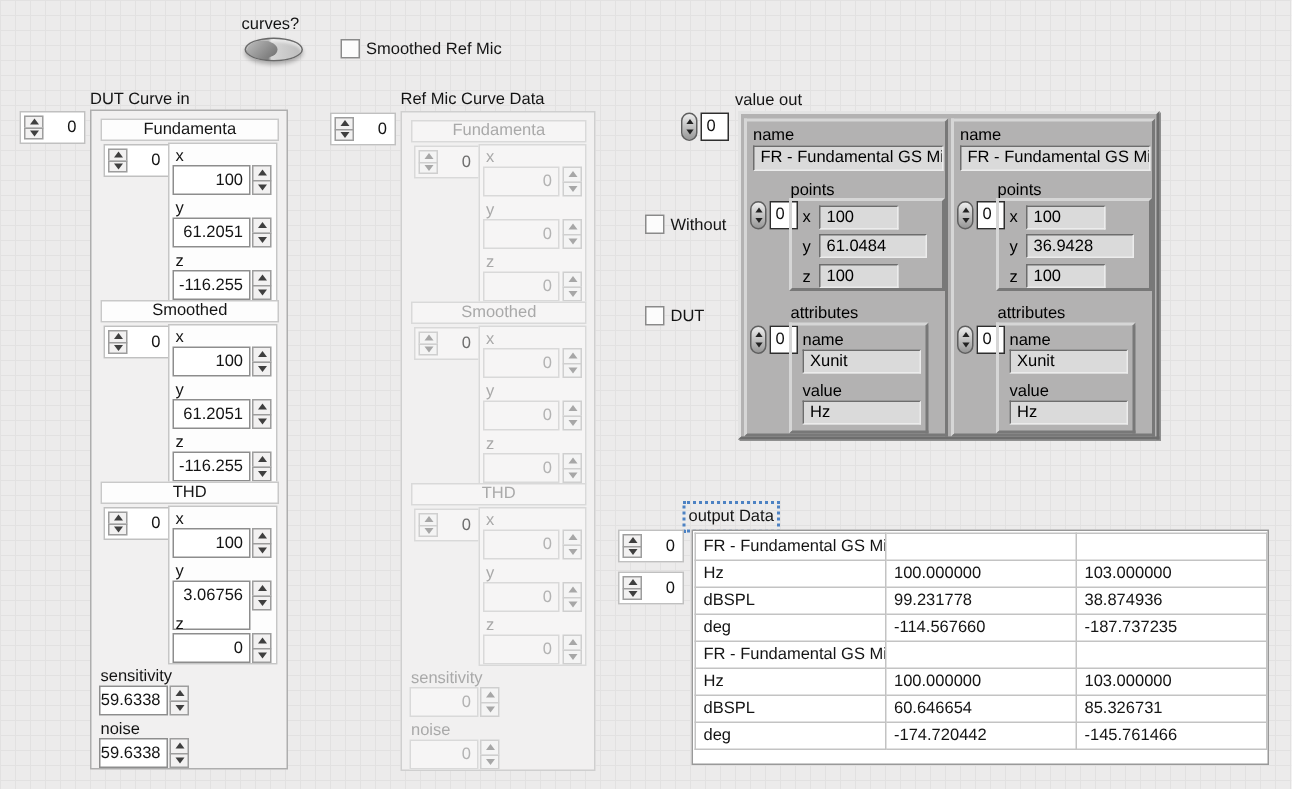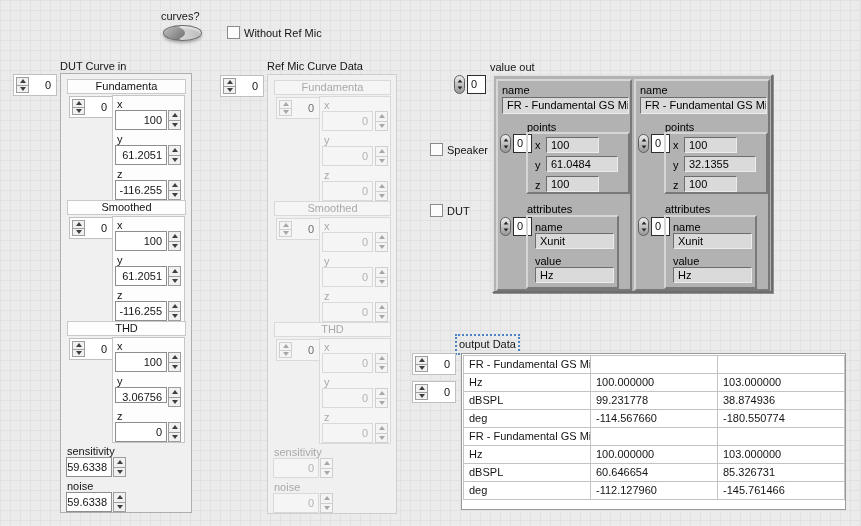--- a/index.html
+++ b/index.html
@@ -59,21 +59,21 @@
 </head>
 <body>
 
 <div id="root">
 
   <span class="lbl" style="left:161px;top:10px">curves?</span>
   <div class="tgl" style="left:163px;top:25px">
     <span class="tglknob"></span>
   </div>
   <span class="cb" style="left:227px;top:26px"></span>
-  <span class="lbl" style="left:244px;top:27px">Without Ref Mic</span>
+  <span class="lbl" style="left:244px;top:27px">Smoothed Ref Mic</span>
 
   <span class="lbl" style="left:60px;top:60px">DUT Curve in</span>
   <div class="idx" style="left:13px;top:74px">
     <span class="spin">
         <span class="sb">
           <i class="tu"></i>
         </span>
         <span class="sb">
           <i class="td"></i>
         </span>
@@ -190,21 +190,21 @@
       <div class="nf" style="left:2px;top:14px;width:52px;height:20px">100</div>
       <span class="spin" style="left:55px;top:14px;height:20px">
           <span class="sb">
             <i class="tu"></i>
           </span>
           <span class="sb">
             <i class="td"></i>
           </span>
         </span>
       <span class="lbl" style="left:4px;top:37px">y</span>
-      <div class="nf" style="left:2px;top:49px;width:52px;height:16px">3.06756</div>
+      <div class="nf" style="left:2px;top:49px;width:52px;height:33px">3.06756</div>
       <span class="spin" style="left:55px;top:49px;height:20px">
           <span class="sb">
             <i class="tu"></i>
           </span>
           <span class="sb">
             <i class="td"></i>
           </span>
         </span>
       <span class="lbl" style="left:4px;top:72px">z</span>
       <div class="nf" style="left:2px;top:84px;width:52px;height:20px">0</div>
@@ -406,21 +406,21 @@
         <span class="sb">
           <i class="tu"></i>
         </span>
         <span class="sb">
           <i class="td"></i>
         </span>
       </span>
   </div>
 
   <span class="cb" style="left:430px;top:143px"></span>
-  <span class="lbl" style="left:447px;top:144px">Speaker</span>
+  <span class="lbl" style="left:447px;top:144px">Without</span>
   <span class="cb" style="left:430px;top:204px"></span>
   <span class="lbl" style="left:447px;top:205px">DUT</span>
 
   <span class="lbl" style="left:490px;top:61px">value out</span>
   <div class="cspin" style="left:454px;top:75px">
     <span class="cknob">
         <i class="tu"></i>
         <i class="td"></i>
       </span>
     <span class="cval">0</span>
@@ -471,21 +471,21 @@
         <span class="cknob">
             <i class="tu"></i>
             <i class="td"></i>
           </span>
         <span class="cval">0</span>
       </div>
       <div class="cframe" style="left:28px;top:51px;width:104px;height:62px">
         <span class="clbl" style="left:7px;top:5px">x</span>
         <div class="cfield" style="left:18px;top:3px;width:53px;height:16px">100</div>
         <span class="clbl" style="left:7px;top:25px">y</span>
-        <div class="cfield" style="left:18px;top:22px;width:72px;height:16px">32.1355</div>
+        <div class="cfield" style="left:18px;top:22px;width:72px;height:16px">36.9428</div>
         <span class="clbl" style="left:7px;top:45px">z</span>
         <div class="cfield" style="left:18px;top:42px;width:53px;height:16px">100</div>
       </div>
       <span class="clbl" style="left:29px;top:122px">attributes</span>
       <div class="cspin" style="left:2px;top:136px">
         <span class="cknob">
             <i class="tu"></i>
             <i class="td"></i>
           </span>
         <span class="cval">0</span>
@@ -542,39 +542,39 @@
             <td>103.000000</td>
           </tr>
       <tr>
             <td>dBSPL</td>
             <td>99.231778</td>
             <td>38.874936</td>
           </tr>
       <tr>
             <td>deg</td>
             <td>-114.567660</td>
-            <td>-180.550774</td>
+            <td>-187.737235</td>
           </tr>
       <tr>
             <td>FR - Fundamental GS Mic2</td>
             <td></td>
             <td></td>
           </tr>
       <tr>
             <td>Hz</td>
             <td>100.000000</td>
             <td>103.000000</td>
           </tr>
       <tr>
             <td>dBSPL</td>
             <td>60.646654</td>
             <td>85.326731</td>
           </tr>
       <tr>
             <td>deg</td>
-            <td>-112.127960</td>
+            <td>-174.720442</td>
             <td>-145.761466</td>
           </tr>
     </tbody>
       </table>
   </div>
 
 </div>
 
 </body></html>

